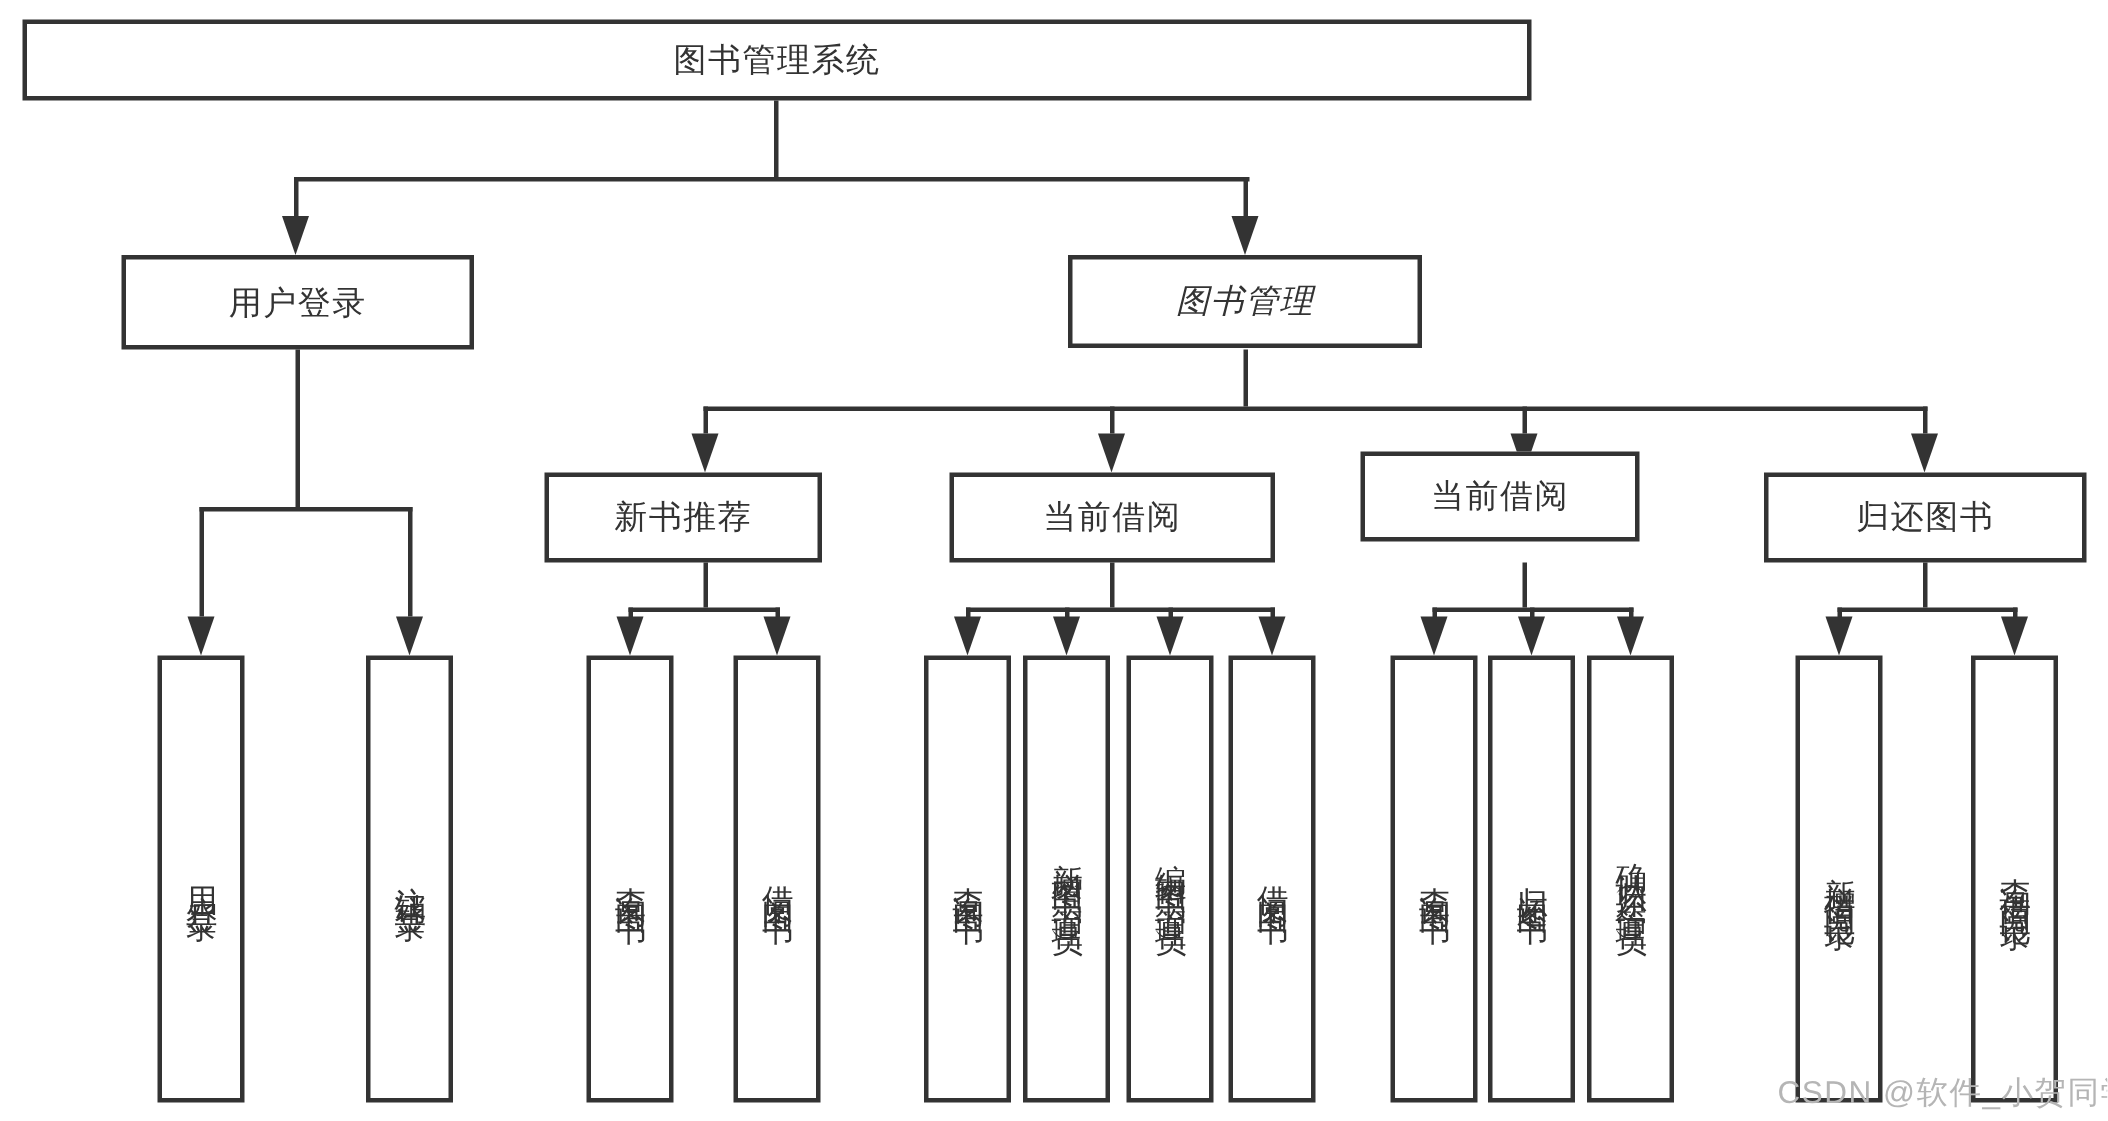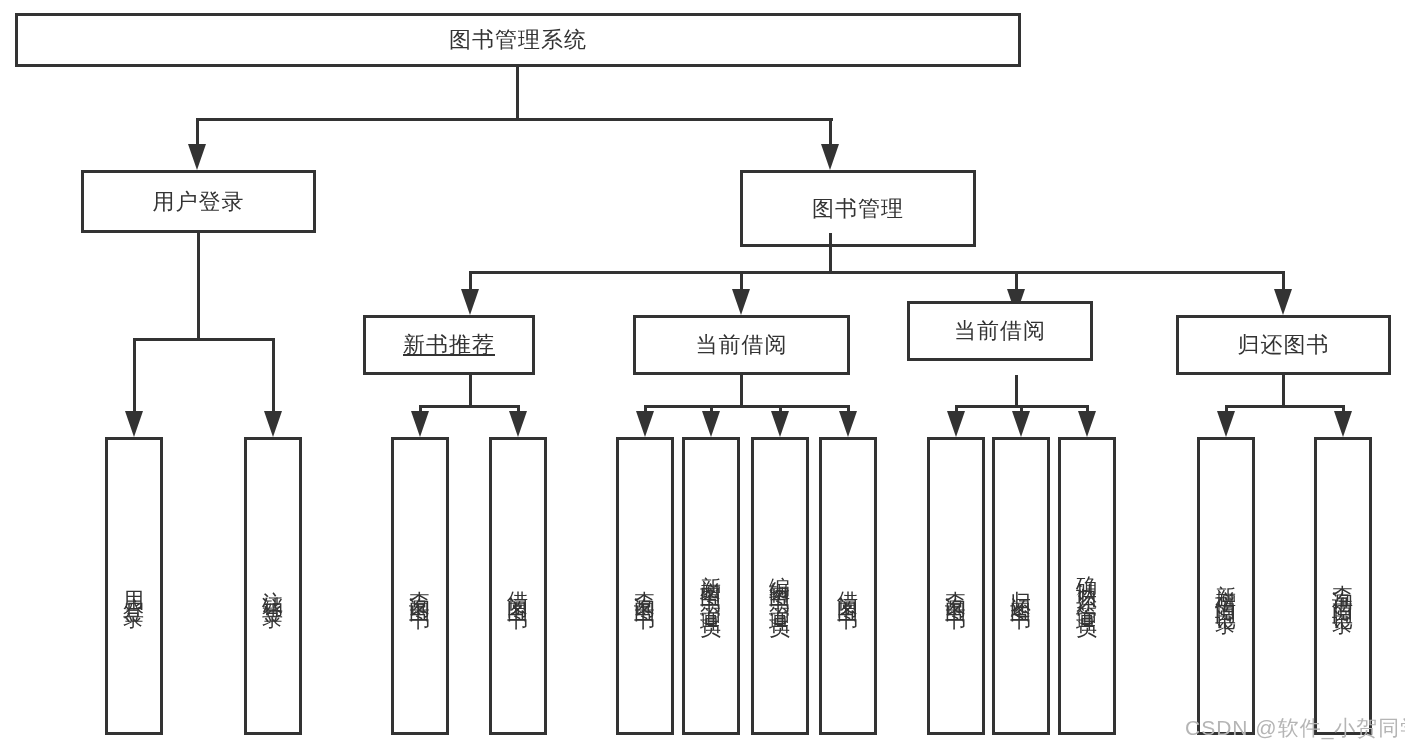--- a/index.html
+++ b/index.html
@@ -78,21 +78,21 @@
   <div class="vline" style="left:515.5px; top:67px; height:51px;"></div>
   <div class="hline" style="left:195.5px; top:118px; width:637px;"></div>
   <div class="vline" style="left:195.5px; top:118px; height:28px;"></div>
   <div class="arrow" style="left:188px; top:144px;"></div>
   <div class="vline" style="left:828.5px; top:118px; height:28px;"></div>
   <div class="arrow" style="left:821px; top:144px;"></div>
 
   <div class="box hbox" style="left:81px; top:170px; width:235px; height:63px;">
     <span>用户登录</span>
   </div>
-  <div class="box hbox" style="left:740px; top:170px; width:236px; height:77px;">
+  <div class="box hbox" style="left:712px; top:170px; width:236px; height:62px;font-style:italic;">
     <span>图书管理</span>
   </div>
 
   <div class="vline" style="left:196.5px; top:233px; height:105px;"></div>
   <div class="hline" style="left:132.5px; top:338px; width:142px;"></div>
   <div class="vline" style="left:132.5px; top:338px; height:73px;"></div>
   <div class="arrow" style="left:125px; top:411px;"></div>
   <div class="vline" style="left:271.5px; top:338px; height:73px;"></div>
   <div class="arrow" style="left:264px; top:411px;"></div>
 
@@ -100,21 +100,21 @@
   <div class="hline" style="left:468.5px; top:271px; width:816px;"></div>
   <div class="vline" style="left:468.5px; top:271px; height:18px;"></div>
   <div class="arrow" style="left:461px; top:289px;"></div>
   <div class="vline" style="left:739.5px; top:271px; height:18px;"></div>
   <div class="arrow" style="left:732px; top:289px;"></div>
   <div class="vline" style="left:1014.5px; top:271px; height:18px;"></div>
   <div class="arrow" style="left:1007px; top:289px;"></div>
   <div class="vline" style="left:1281.5px; top:271px; height:18px;"></div>
   <div class="arrow" style="left:1274px; top:289px;"></div>
 
-  <div class="box hbox" style="left:363px; top:315px; width:172px; height:60px;text-decoration:underline;">
+  <div class="box hbox" style="left:363px; top:315px; width:185px; height:60px;">
     <span>新书推荐</span>
   </div>
   <div class="box hbox" style="left:633px; top:315px; width:217px; height:60px;">
     <span>当前借阅</span>
   </div>
   <div class="box hbox" style="left:907px; top:301px; width:186px; height:60px;">
     <span>当前借阅</span>
   </div>
   <div class="box hbox" style="left:1176px; top:315px; width:215px; height:60px;">
     <span>归还图书</span>

